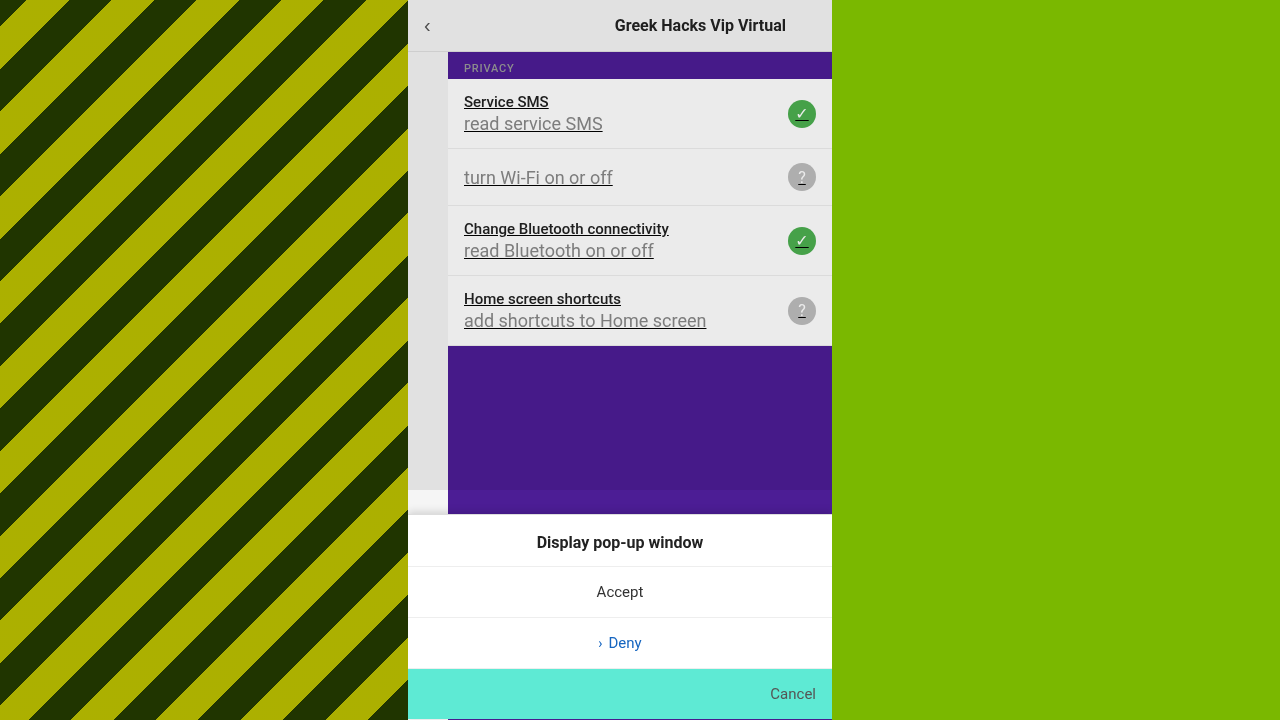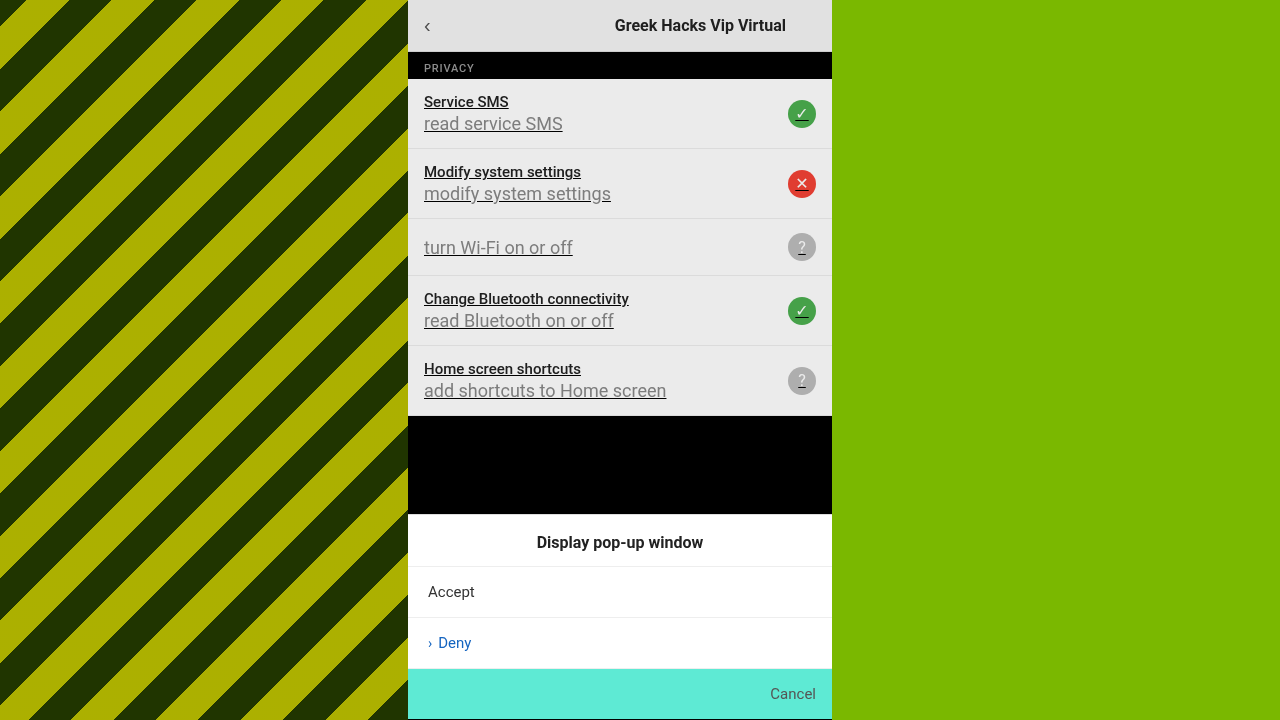--- a/index.html
+++ b/index.html
@@ -86,21 +86,22 @@
       color: #222;
       flex: 1;
       text-align: right;
       margin-right: 30px;
     }
 
     
     .content {
       flex: 1;
       overflow-y: auto;
-      background: #000000;
+      background: #4c1d95;
+      margin-left: 40px;
     }
 
     
     .section-label {
       padding: 10px 16px 4px;
       font-size: 11px;
       color: #999;
       letter-spacing: 0.8px;
       font-weight: 500;
     }
@@ -180,20 +181,21 @@
     }
 
     .dialog-option {
       padding: 16px 20px;
       font-size: 15px;
       color: #333;
       cursor: pointer;
       border-bottom: 1px solid #eee;
       display: flex;
       align-items: center;
+      justify-content: center;
     }
 
     .dialog-option.deny {
       color: #1565c0;
     }
 
     .dialog-option .chevron {
       margin-right: 6px;
       font-size: 14px;
       color: #1565c0;
@@ -239,27 +241,20 @@
 
     <div class="perm-item">
       <div class="perm-text">
         <div class="perm-title">Service SMS</div>
         <div class="perm-sub">read service SMS</div>
       </div>
       <div class="status-icon status-green">✓</div>
     </div>
 
 
-    <div class="perm-item">
-      <div class="perm-text">
-        <div class="perm-title">Modify system settings</div>
-        <div class="perm-sub">modify system settings</div>
-      </div>
-      <div class="status-icon status-red">✕</div>
-    </div>
 
     <div class="perm-item">
       <div class="perm-text">
         <div class="perm-sub">turn Wi-Fi on or off</div>
       </div>
       <div class="status-icon status-gray">?</div>
     </div>
 
     <div class="perm-item">
       <div class="perm-text">

